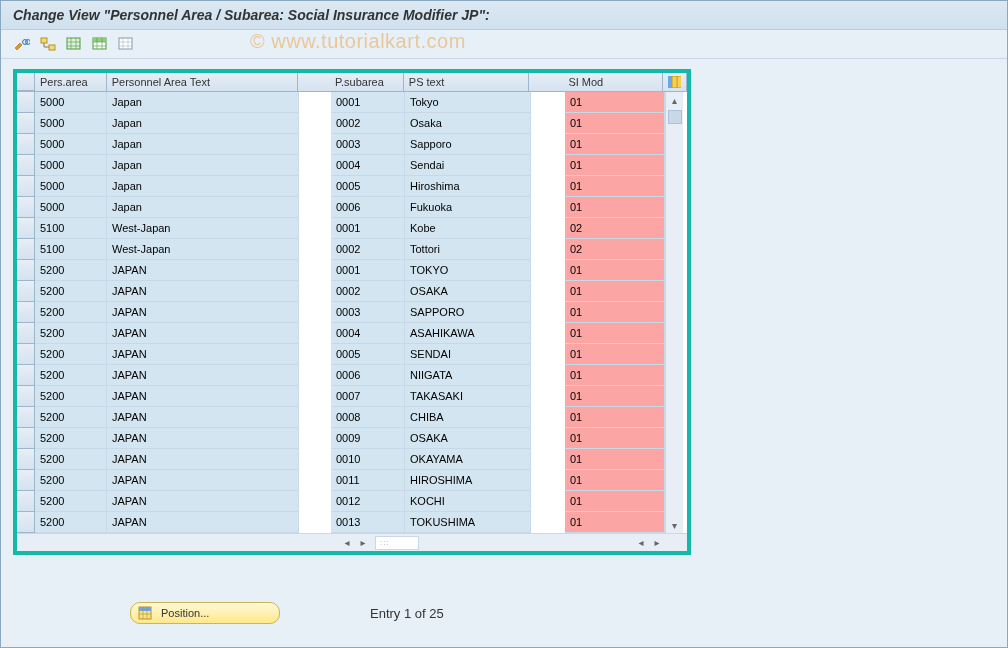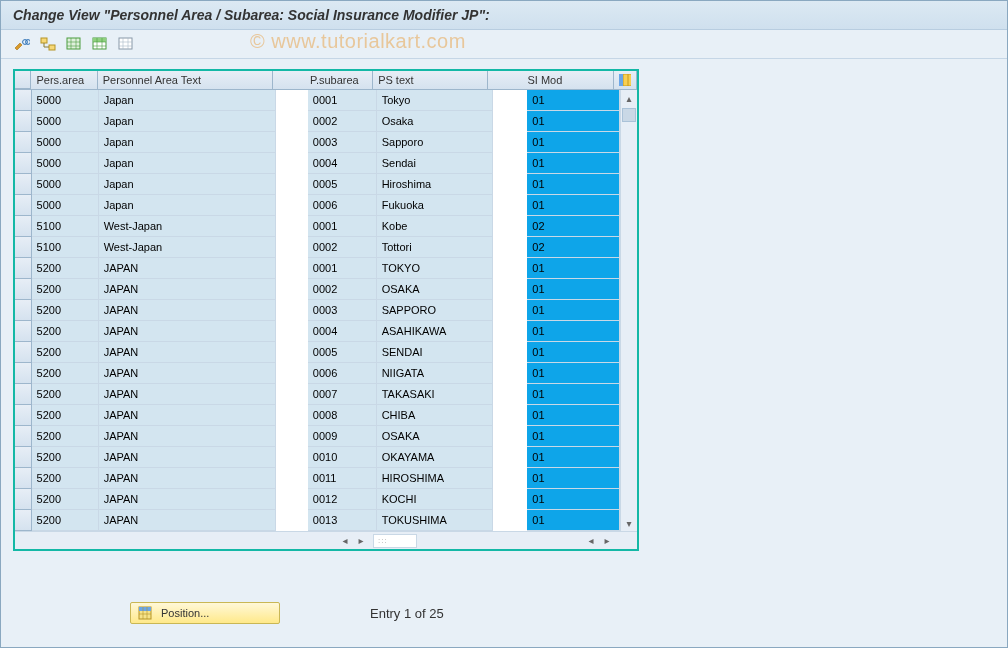--- a/index.html
+++ b/index.html
@@ -40,23 +40,23 @@
       display: inline-flex;
       align-items: center;
       justify-content: center;
       cursor: pointer;
       border: 1px solid transparent;
       border-radius: 2px;
     }
     .content-area { padding: 10px 12px; }
     .grid {
       display: inline-block;
-      border: 2px solid #14b8a6;
+      border: 4px solid #14b8a6;
       background: #fff;
-      width: 626px;
+      width: 678px;
     }
     .grid-header {
       display: flex;
       background: linear-gradient(to bottom,#e7eef6,#d5e2ef);
       border-bottom: 1px solid #9db6cc;
     }
     .grid-header .cell {
       border-right: 1px solid #9db6cc;
       padding: 3px 5px;
       font-size: 11px;
@@ -70,21 +70,21 @@
       border-right: 1px solid #c9d8e6;
       border-bottom: 1px solid #c9d8e6;
       padding: 2px 5px;
       font-size: 11px;
       white-space: nowrap;
       overflow: hidden;
       display: flex;
       align-items: center;
     }
     .cell.ro { background: #d3e5f0; }
-    .cell.ed { background: #0ea5e9; }
+    .cell.ed { background: #fca5a5; }
     .cell.selcol {
       width: 18px;
       background: linear-gradient(to bottom,#e7eef6,#d5e2ef);
       border-right:1px solid #9db6cc;
       border-bottom:1px solid #9db6cc;
       padding:0;
     }
     .c-pa { width: 72px; }
     .c-pat { width: 192px; }
     .c-ps { width: 74px; margin-left: 32px; }
@@ -130,21 +130,21 @@
       background:#fff; border:1px solid #c9d8e6; position:relative;
     }
     .hscroll-track .dots { position:absolute; left:4px; top:1px; font-size:8px; color:#aaa; letter-spacing:1px;}
     .footer-bar {
       position:absolute; bottom:24px; left:130px;
       display:flex; align-items:center; gap:90px;
     }
     .position-btn {
       display:flex; align-items:center; gap:8px;
       background: linear-gradient(to bottom,#fff8d8,#ffe98a);
-      border:1px solid #c9b755; border-radius:2px;
+      border:1px solid #c9b755; border-radius:10px;
       height:22px; padding:0 28px 0 6px; cursor:pointer;
       font-size:11px; color:#333; min-width:150px;
     }
     .position-btn .ic { width:16px; height:16px; display:flex; align-items:center; justify-content:center;}
     .entry-text { font-size:13px; color:#333; }
     .watermark {
       position:absolute; top:30px; left:250px;
       font-size:20px; color:#e8c79b; font-weight:normal;
       pointer-events:none; letter-spacing:0.5px;
     }

